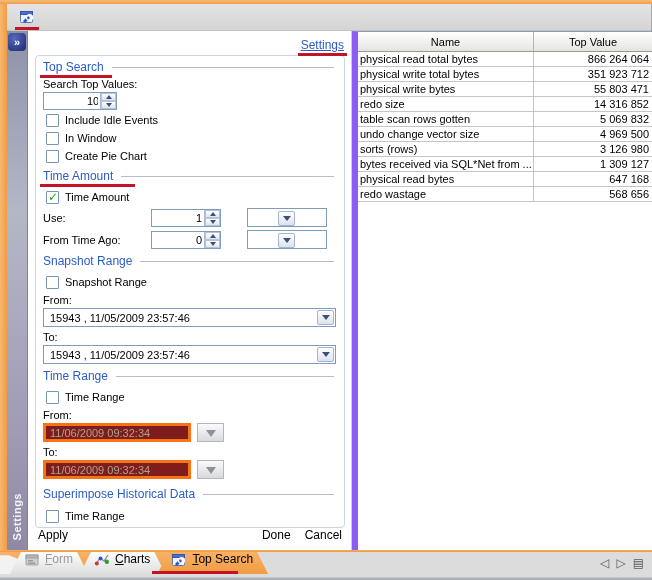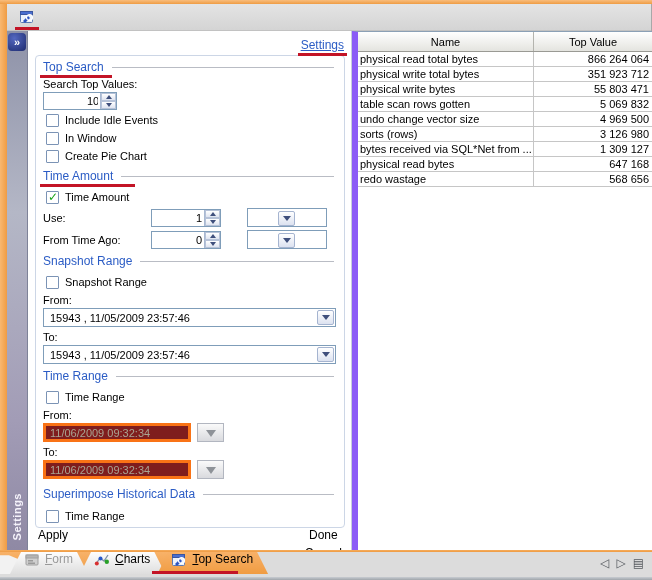--- a/index.html
+++ b/index.html
@@ -91,21 +91,21 @@
   .dis-row { display:flex; align-items:center; margin-top:2px; }
   .dis-field { width:148px; height:19px; border:3px solid #f97316; background:#7f1d1d;
                color:#a9a492; display:flex; align-items:center; padding-left:4px; }
   .dis-btn { width:27px; height:19px; margin-left:6px; border:1px solid #b2b6c0;
              background:linear-gradient(#fafafa,#d9dade); display:flex; align-items:center;
              justify-content:center; cursor:default; padding:0; }
   .dis-tri { width:0; height:0; border:5px solid transparent; border-top:7px solid #8e9298; margin-top:6px; }
 
   .panel-footer { height:22px; display:flex; align-items:flex-start; padding:0 9px 2px 10px; }
   .flat-btn { background:none; border:none; font:inherit; font-size:12px; color:#000; cursor:pointer; padding:0; }
-  .footer-right { margin-left:auto; display:flex; gap:4px;flex-direction:column; }
+  .footer-right { margin-left:auto; display:flex; gap:14px; }
 
   
   .table-area { width:300px; height:100%; background:#fff; border-left:6px solid #8b5cf6;
                 border-top:1px solid #8ba0b5; overflow:hidden; }
   .t-head { display:flex; height:20px; background:linear-gradient(#ffffff,#e4e4df);
             border-bottom:1px solid #9a9a94; }
   .t-hcell { display:flex; align-items:center; justify-content:center; font-size:11px;
              border-right:1px solid #b4b4ae; cursor:pointer; }
   .t-hcell.name { width:176px; }
   .t-hcell.val  { flex:1; border-right:none; }
@@ -350,20 +350,24 @@
           <div class="t-row">
             <div class="t-cell t-name">physical write total bytes</div>
             <div class="t-cell t-val">351 923 712</div>
           </div>
 
           <div class="t-row">
             <div class="t-cell t-name">physical write bytes</div>
             <div class="t-cell t-val">55 803 471</div>
           </div>
 
+          <div class="t-row">
+            <div class="t-cell t-name">redo size</div>
+            <div class="t-cell t-val">14 316 852</div>
+          </div>
 
           <div class="t-row">
             <div class="t-cell t-name">table scan rows gotten</div>
             <div class="t-cell t-val">5 069 832</div>
           </div>
 
           <div class="t-row">
             <div class="t-cell t-name">undo change vector size</div>
             <div class="t-cell t-val">4 969 500</div>
           </div>

